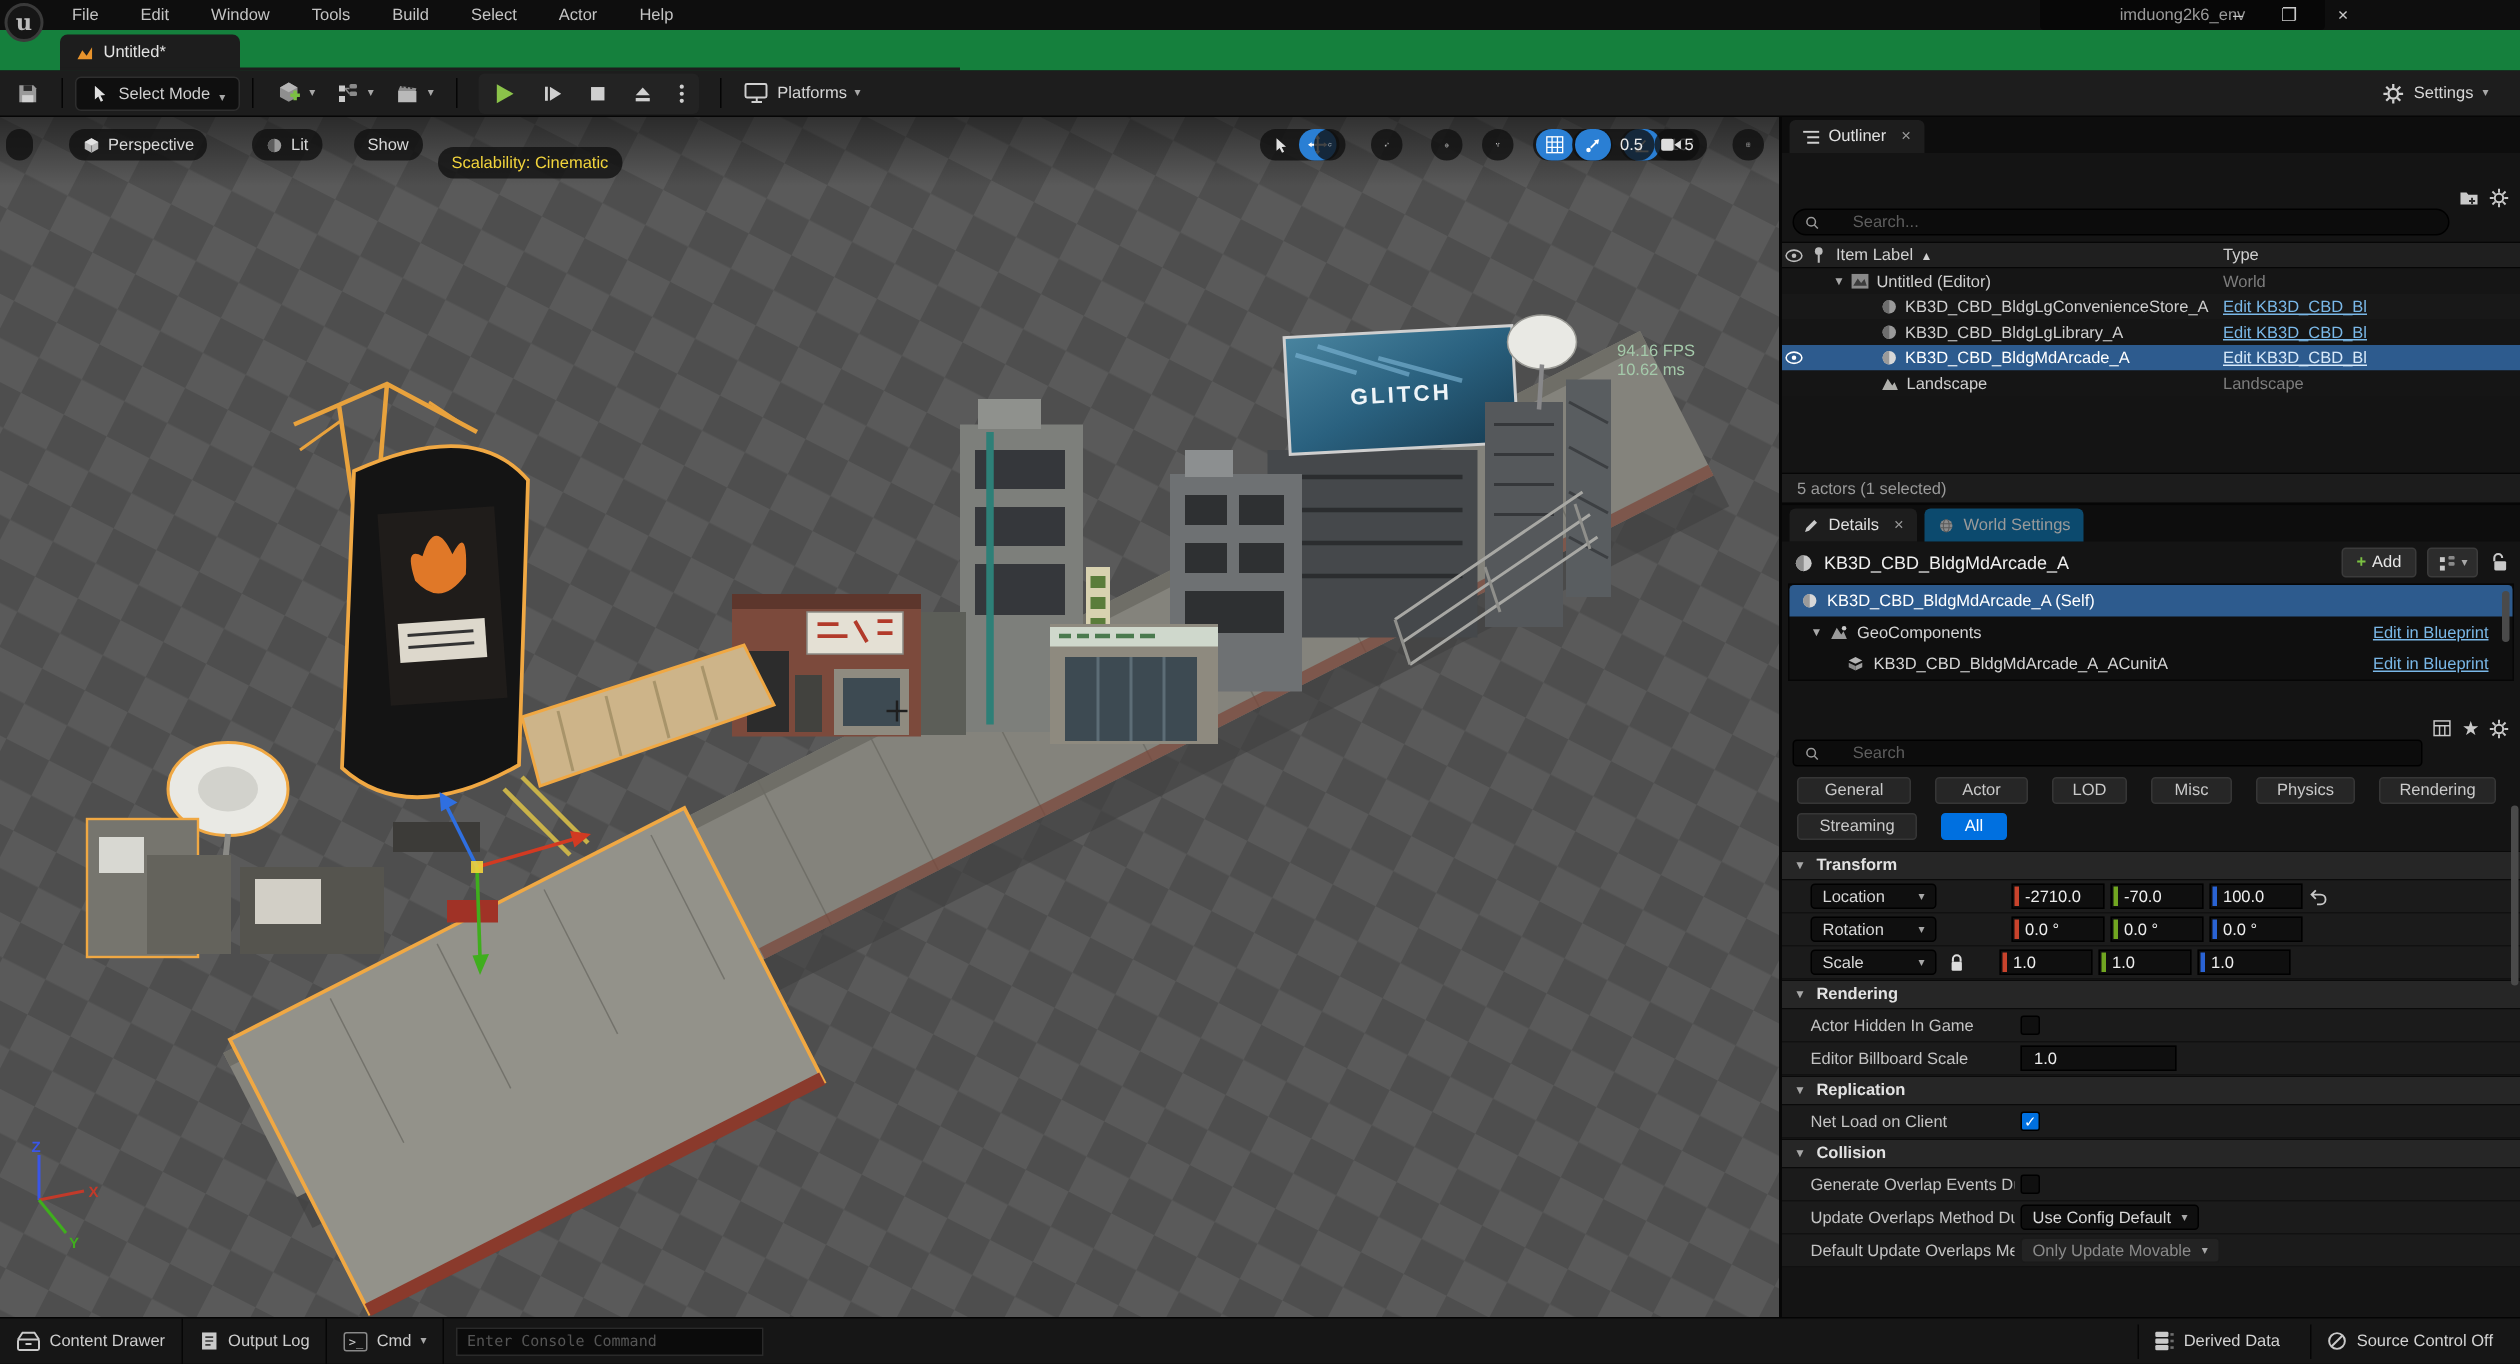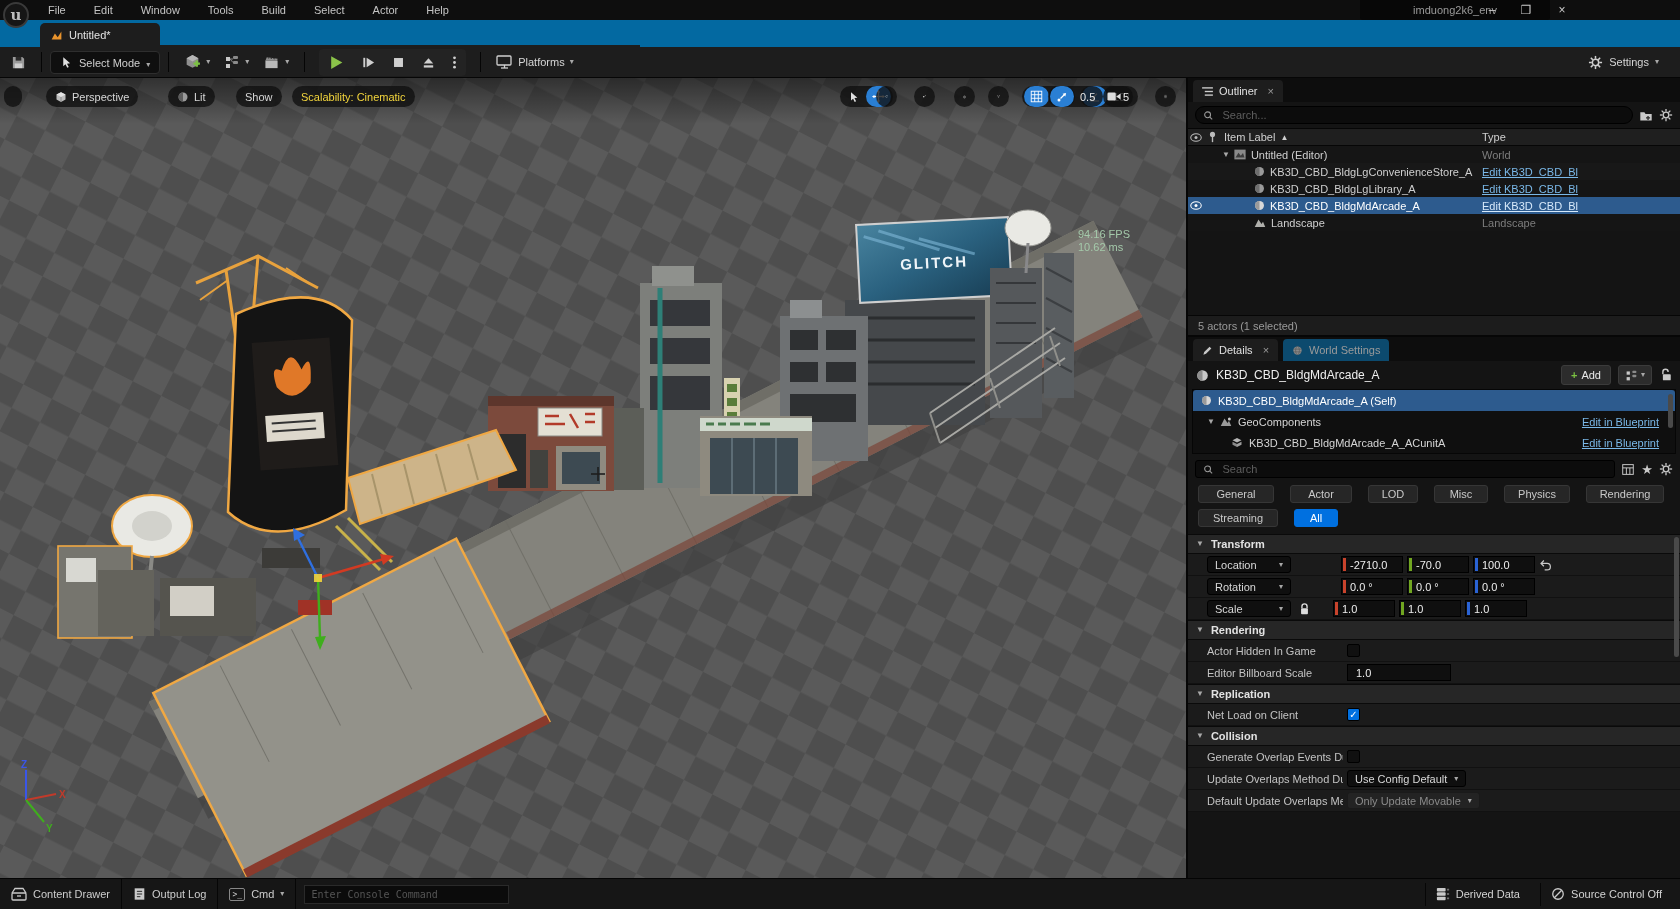--- a/index.html
+++ b/index.html
@@ -13,21 +13,21 @@
   #ue-logo { position:absolute; left:3px; top:2px; width:26px; height:26px; border:2px solid #3a3a3a; border-radius:50%;
     background:#161616; color:#bdbdbd; font-family:"DejaVu Serif", serif; font-size:15px; font-weight:bold;
     display:flex; align-items:center; justify-content:center; z-index:5; }
   #menus { display:flex; gap:24px; margin-left:46px; }
   #menus span { color:#c4c4c4; padding:2px 2px; }
   #win-title { position:absolute; left:1360px; top:0; width:190px; height:20px; background:#070707; color:#9a9a9a;
     display:flex; align-items:center; justify-content:center; border-radius:0 0 3px 3px; }
   .winctl { position:absolute; top:0; width:28px; height:19px; display:flex; align-items:center; justify-content:center; color:#c9c9c9; font-size:12px; }
 
   
-  #tabrow { position:absolute; left:0; top:20px; width:1680px; height:27px; background:#0369a1; }
+  #tabrow { position:absolute; left:0; top:20px; width:1680px; height:27px; background:#15803d; }
   #level-tab { position:absolute; left:40px; top:3px; width:120px; height:24px; background:#1d1d1d;
     border-radius:5px 5px 0 0; display:flex; align-items:center; gap:6px; padding:0 10px; color:#e3e3e3; }
   #tabrow .tabline { position:absolute; left:40px; right:1040px; bottom:0; height:2px; background:#1d1d1d; }
 
   
   #toolbar { position:absolute; left:0; top:47px; width:1680px; height:31px; background:#1d1d1d; border-bottom:1px solid #060606;
     display:flex; align-items:center; }
   .tb-sep { width:1px; height:20px; background:#050505; margin:0 8px; }
   .tb-btn { display:flex; align-items:center; gap:5px; padding:4px 7px; border-radius:3px; color:#d6d6d6; }
   .caret { font-size:8px; color:#a8a8a8; line-height:1; }
@@ -44,21 +44,21 @@
   .seg.on { background:#2a7fd4; color:#fff; }
   #fps-box { position:absolute; left:1078px; top:150px; z-index:4; color:#a4c9aa; text-align:left; line-height:13px; }
 
   
   #rightpanel { position:absolute; left:1186px; top:78px; width:494px; height:800px; background:#141414; border-left:2px solid #060606; }
   .ptabbar { position:relative; height:24px; background:#0d0d0d; display:flex; align-items:flex-end; }
   .ptab { height:22px; display:flex; align-items:center; gap:6px; padding:0 9px; background:#1d1d1d; border-radius:4px 4px 0 0; margin-left:5px; color:#e0e0e0; }
   .ptab.inactive { background:#0c4a6e; color:#9a9a9a; }
   .ptab .x { color:#9a9a9a; margin-left:4px; font-size:11px; }
   .searchrow { display:flex; align-items:center; gap:6px; padding:4px 7px; }
-  .searchbox { flex:1; height:18px; background:#0c0c0c; border:1px solid #000; border-radius:9px; display:flex; align-items:center; gap:9px; padding:0 7px; }
+  .searchbox { flex:1; height:18px; background:#0c0c0c; border:1px solid #000; border-radius:9px; display:flex; align-items:center; gap:22px; padding:0 7px;margin-top:33px; }
   .searchbox input { background:transparent; border:none; outline:none; color:#cfcfcf; width:100%; font-size:11px; font-family:inherit; }
   .searchbox input::placeholder { color:#5e5e5e; }
 
   
   #ol-header { display:flex; align-items:center; height:18px; background:#1f1f1f; border-top:1px solid #060606; border-bottom:1px solid #060606; color:#d0d0d0; }
   #ol-header .typecol { position:absolute; left:294px; }
   .ol-row { position:relative; display:flex; align-items:center; height:17px; color:#cfcfcf; }
   .ol-row:nth-child(odd) { background:#151515; }
   .ol-row:nth-child(even) { background:#181818; }
   .ol-row.sel { background:#2d5b8e; color:#fff; }
@@ -432,21 +432,21 @@
   <div class="vp-pill" style="left:168px; top:8px">
     <svg width="12" height="12" viewBox="0 0 16 16">
         <circle cx="8" cy="8" r="6" fill="#9a9a9a"></circle>
         <path d="M8 2 a6 6 0 0 0 0 12 Z" fill="#5c5c5c"></path>
       </svg>
     <span>Lit</span>
   </div>
   <div class="vp-pill" style="left:236px; top:8px">
     <span>Show</span>
   </div>
-  <div class="vp-pill yellow" style="left:292px; top:8px">
+  <div class="vp-pill yellow" style="left:292px; top:20px">
     <span>Scalability: Cinematic</span>
   </div>
 
   <div class="vp-pill" style="left:840px; top:8px; padding:0 2px; gap:0">
     <span class="seg">
         <svg width="12" height="12" viewBox="0 0 16 16">
           <path d="M4 1.5 L12.5 9 L8.6 9.4 L10.8 13.6 L8.9 14.5 L6.8 10.3 L4 12.7 Z" fill="#e0e0e0"></path>
         </svg>
       </span>
     <span class="seg on">

